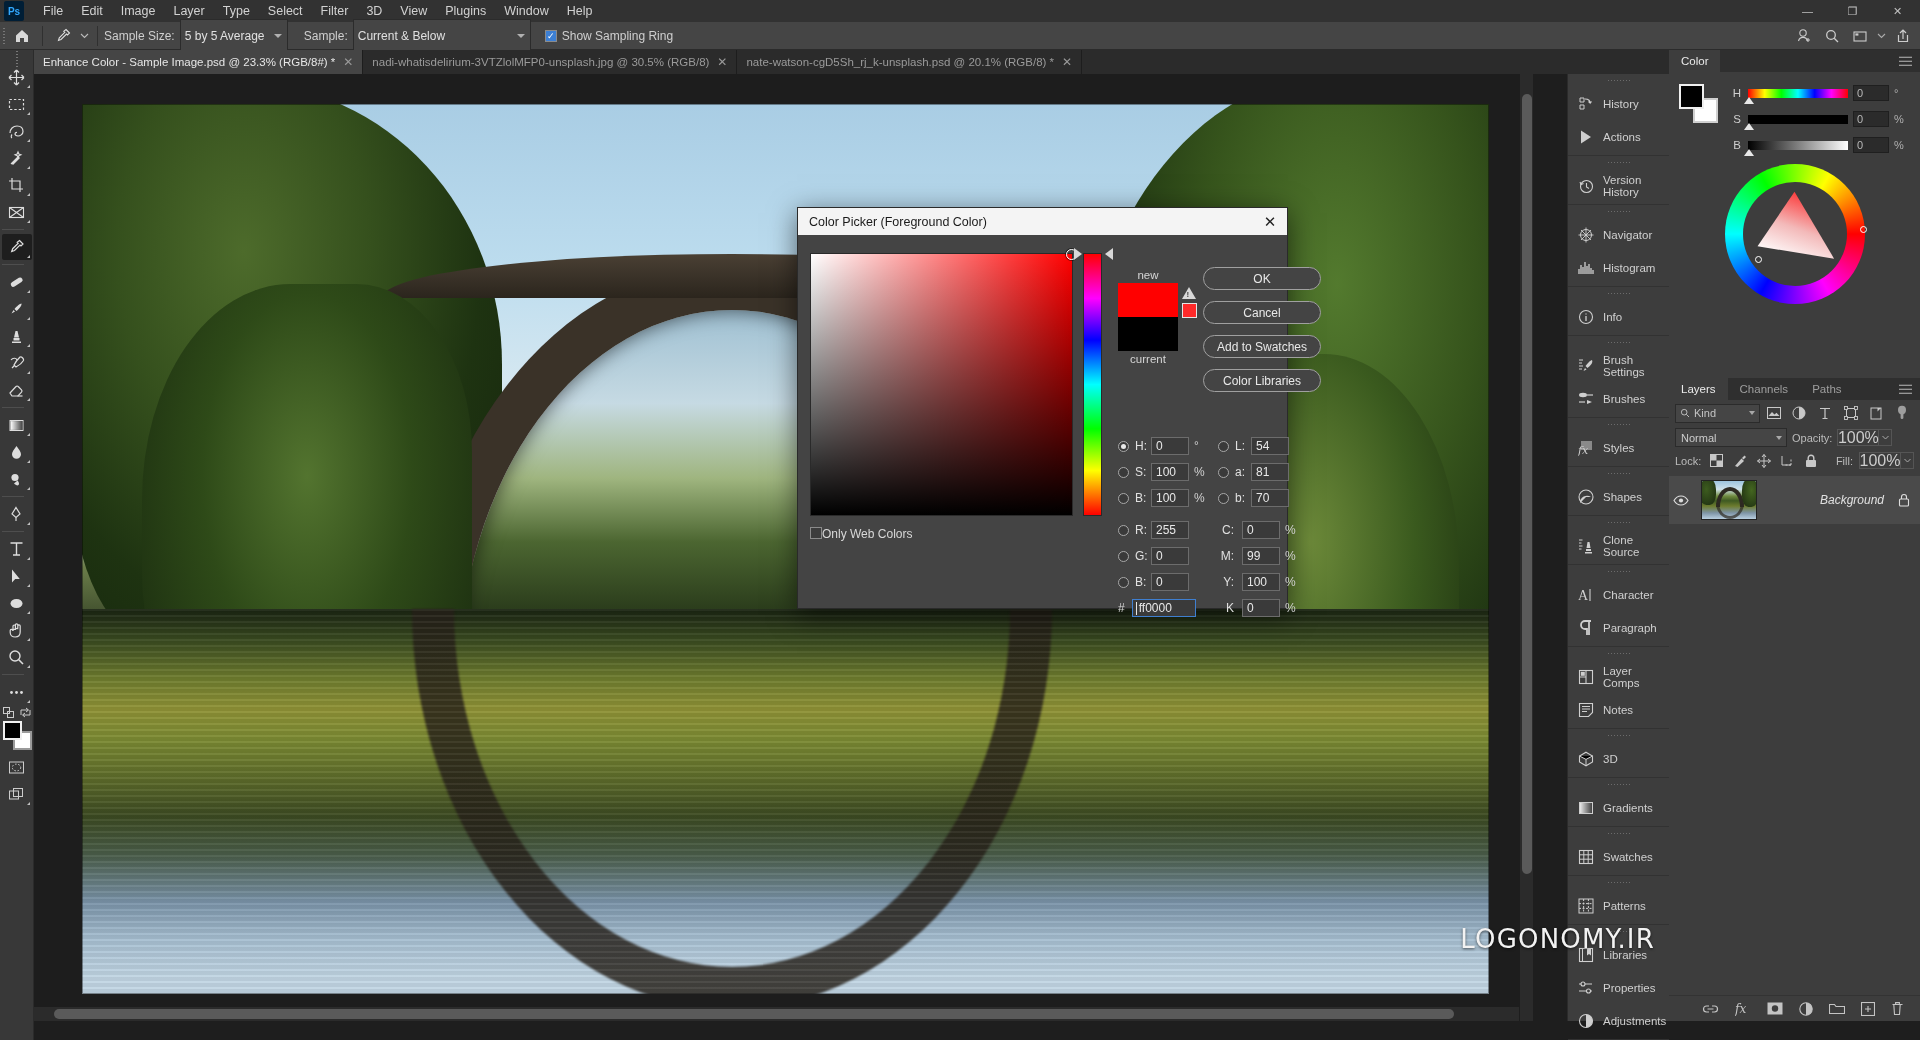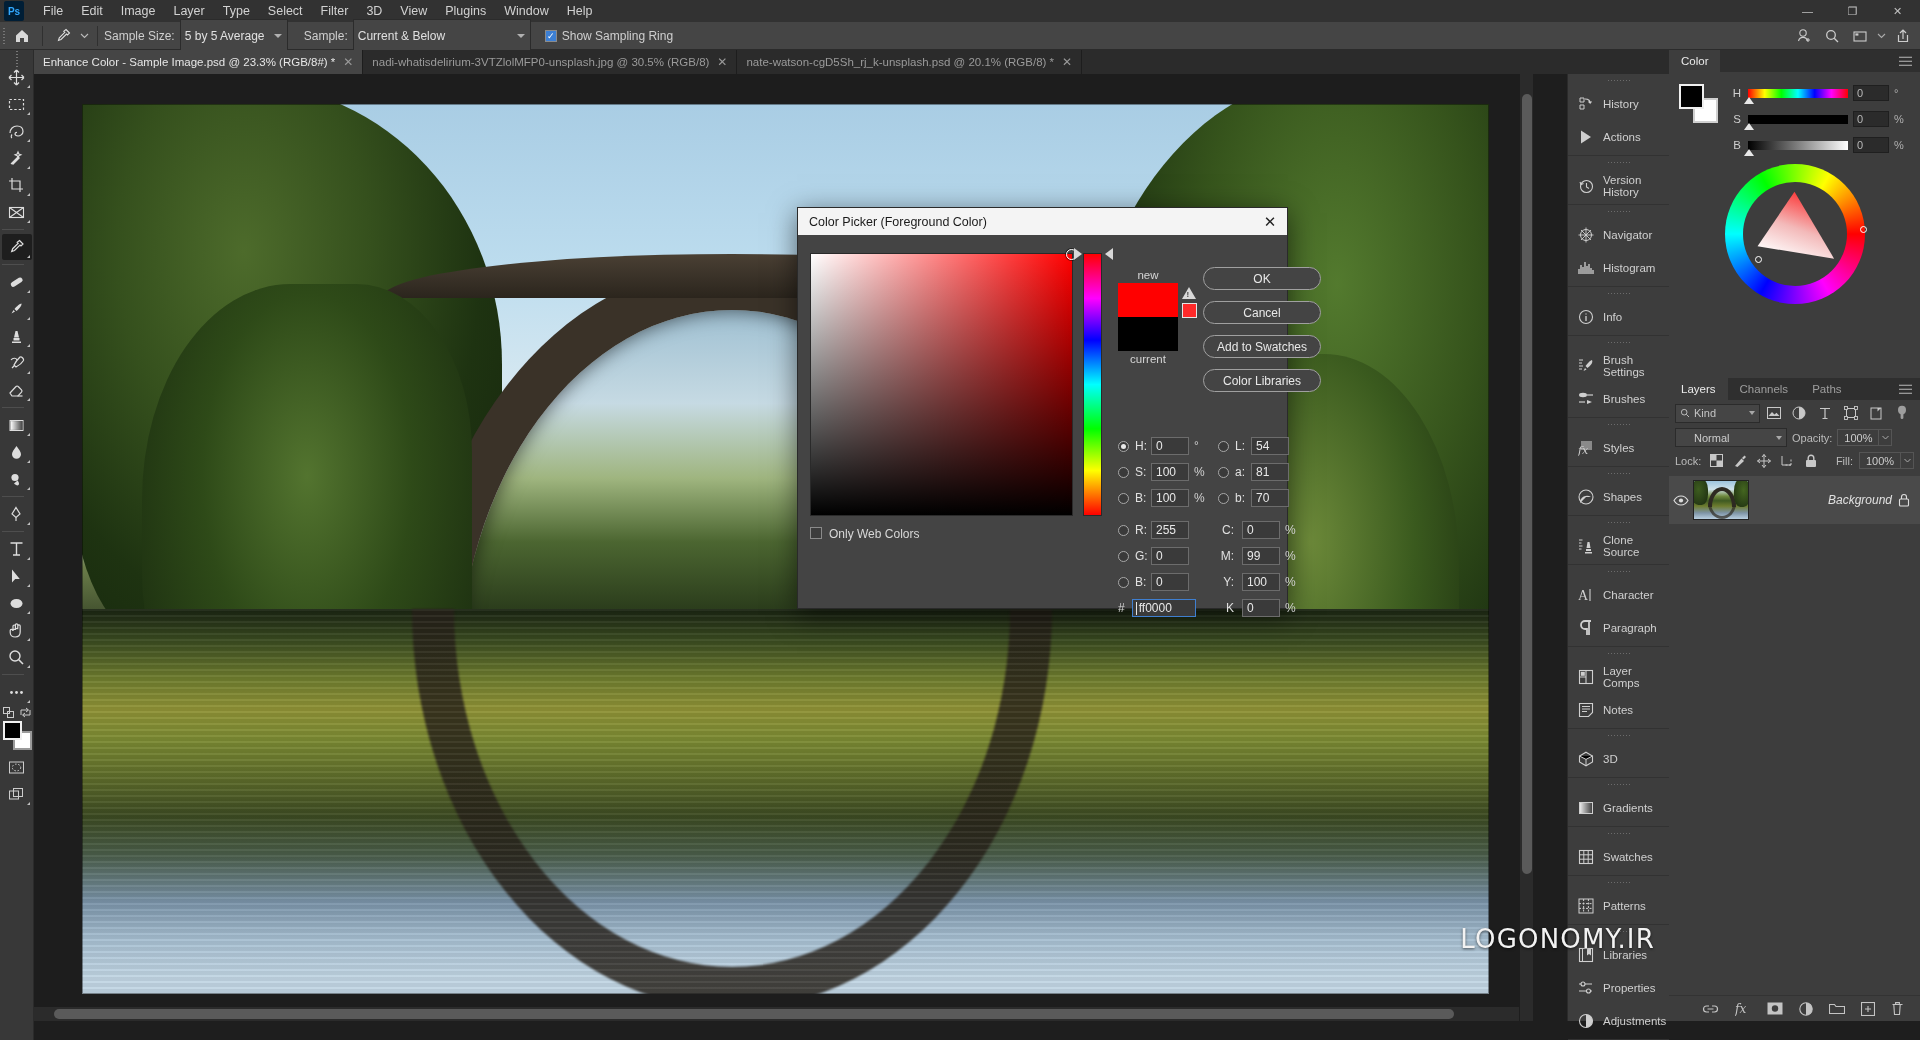--- a/index.html
+++ b/index.html
@@ -260,31 +260,31 @@
     width: 86px; height: 19px; background:#454545; border:1px solid #2b2b2b;
     display:flex; align-items:center; gap:4px; padding: 0 4px; font-size:11px; color:#c4c4c4;
     position:relative;
   }
   .lp-kind .caret { position:absolute;right:4px;top:50%;transform:translateY(-50%);
     width:0;height:0;border-left:3.5px solid transparent;border-right:3.5px solid transparent;border-top:4px solid #a8a8a8;}
   .lp-ficon { width: 24px;height:20px;display:flex;align-items:center;justify-content:center;color:#c8c8c8;}
   .lp-blend { height: 23px; display:flex;align-items:center; gap:5px; padding:0 6px;}
   .lp-blend-sel {
     width: 112px; height: 19px; background:#454545;border:1px solid #2b2b2b;
-    font-size:11px;color:#ccc;display:flex;align-items:center;padding-left:18px;position:relative;}
+    font-size:11px;color:#ccc;display:flex;align-items:center;padding-left:5px;position:relative;}
   .lp-blend-sel .caret{position:absolute;right:4px;top:50%;transform:translateY(-50%);
     width:0;height:0;border-left:3.5px solid transparent;border-right:3.5px solid transparent;border-top:4px solid #a8a8a8;}
   .lp-small-lbl { font-size:11px;color:#bbb; }
-  .lp-num { width: 42px;height:17px;background:#3d3d3d;border:1px solid #555;font-size:11px;color:#ccc;
+  .lp-num { width: 42px;height:17px;background:#3d3d3d;border:1px solid #555;font-size:16px;color:#ccc;
     display:flex;align-items:center;justify-content:center;}
   .lp-stepper { width:13px;height:17px;border:1px solid #555;border-left:none;display:flex;align-items:center;justify-content:center;}
   .lp-lock { height: 23px; display:flex;align-items:center;gap:6px;padding:0 6px;}
   .lp-row {
     height: 48px; display:flex; align-items:center; background:#4a4a4a; margin-top: 4px;
-    gap: 0; padding-right: 10px;
+    gap: 8px; padding-right: 10px;
   }
   .lp-eye { width: 24px; display:flex;align-items:center;justify-content:center;color:#ddd;}
   .lp-thumb { width: 56px; height: 40px; border:1px solid #222; overflow:hidden; position:relative;}
   .lp-name { flex:1; font-size:12px; color:#e0e0e0; font-style: italic; text-align: right; padding-right: 6px;}
   .lp-bottom {
     position:absolute; bottom:0; left:0; right:0; height: 26px; background:#3d3d3d;
     display:flex; align-items:center; justify-content:flex-end; gap:16px; padding-right:16px;
     border-top:1px solid #333;
   }
   .lp-bicon { color:#c4c4c4; display:flex;align-items:center;justify-content:center;}
@@ -324,21 +324,21 @@
     position:absolute; left: 285px; top: 18px; width: 19px; height: 263px;
     background: linear-gradient(to bottom, #ff0000 0%, #ff00ff 17%, #0000ff 33%, #00ffff 50%, #00ff00 67%, #ffff00 83%, #ff0000 100%);
     border: 1px solid #2a2a2a;
   }
   .hue-arrow-l, .hue-arrow-r {
     position:absolute; top: 13px; width:0;height:0;
     border-top:6px solid transparent;border-bottom:6px solid transparent;
   }
   .hue-arrow-l { left: 276px; border-left: 8px solid #d8d8d8; }
   .hue-arrow-r { left: 307px; border-right: 8px solid #d8d8d8; }
-  .web-chk-row { position:absolute; left: 12px; top: 292px; display:flex;gap:7px;}
+  .web-chk-row { position:absolute; left: 12px; top: 292px; display:flex;}
   .web-chk { width: 12px;height:12px;background:#3c3c3c;border:1px solid #8a8a8a;}
   .web-chk-lbl { font-size:12px; color:#d8d8d8; }
 
   .preview-wrap { position:absolute; left: 320px; top: 34px; width: 60px; }
   .pv-label { font-size: 11.5px; color:#d5d5d5; text-align:center; margin-bottom:2px;}
   .pv-new { width: 60px; height: 34px; background:#ff0000; }
   .pv-cur { width: 60px; height: 34px; background:#000000; }
   .pv-label2 { font-size: 11.5px; color:#d5d5d5; text-align:center; margin-top:2px;}
   .gamut-warn { position:absolute; left: 384px; top: 52px; width: 20px;}
   .warn-tri { width:0;height:0;border-left:7px solid transparent;border-right:7px solid transparent;

